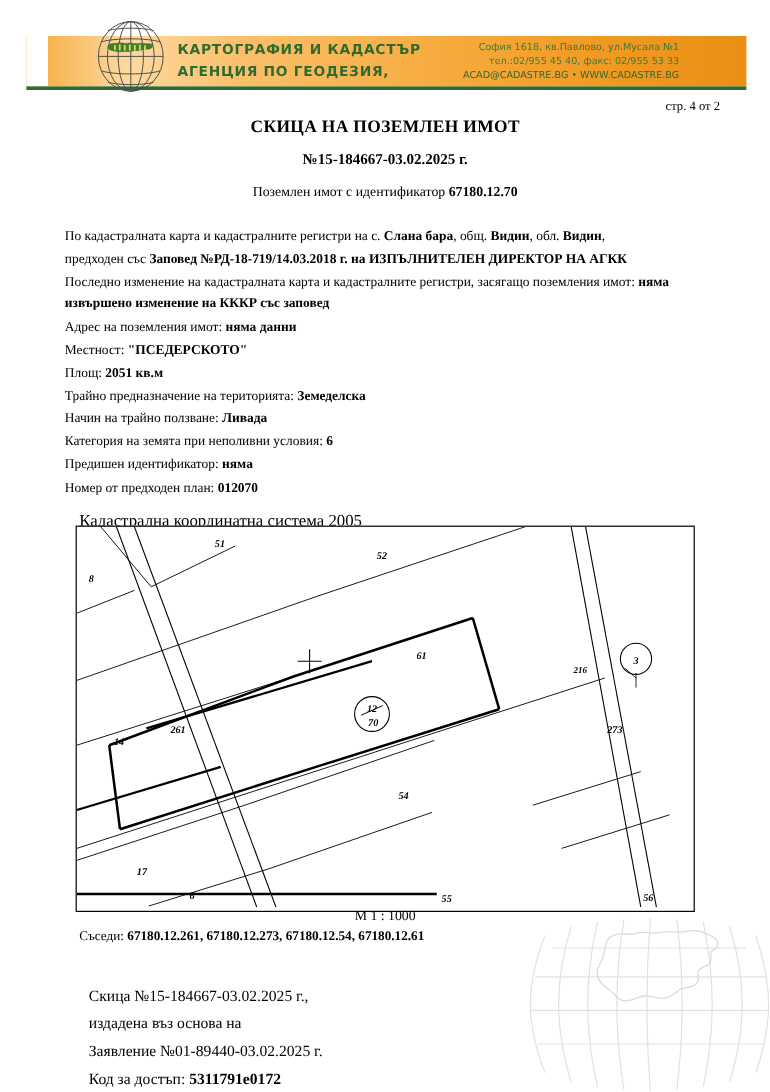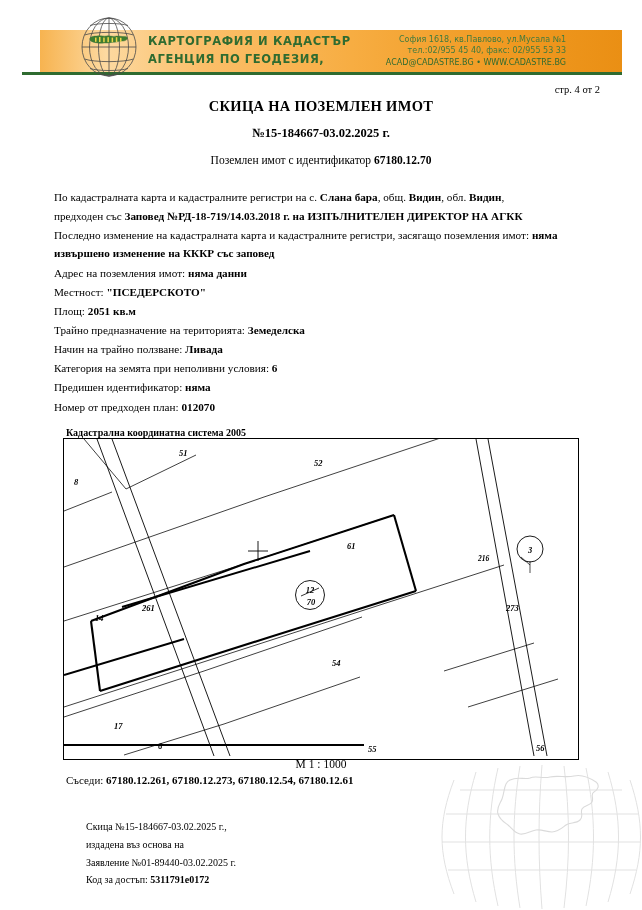--- a/index.html
+++ b/index.html
@@ -135,22 +135,22 @@
   #details b { font-weight: bold; }
 
   .field-row { margin: 0; }
   .field-label { font-weight: normal; }
   .field-value { font-weight: bold; }
 
   #coord-system {
     position: absolute;
     left: 66px;
     top: 427px;
-    font-size: 10px;
-    font-weight: bold;
+    font-size: 14px;
+    font-weight: normal;
   }
 
   
   #map-frame {
     position: absolute;
     left: 63px;
     top: 438px;
     width: 514px;
     height: 320px;
     border: 1.6px solid #000;
@@ -195,23 +195,22 @@
     height: 160px;
     opacity: 0.55;
     pointer-events: none;
   }
 
   
   #footer {
     position: absolute;
     left: 74px;
     top: 818px;
-    font-size: 10px;
+    font-size: 13px;
     line-height: 1.78;
-    margin-left: 12px;
   }
   #footer b { font-weight: bold; }
 </style>
 </head>
 <body>
 
 <div id="letterhead">
   <div class="orange-bar"></div>
   <div class="white-mask-left"></div>
   <div class="green-rule"></div>

